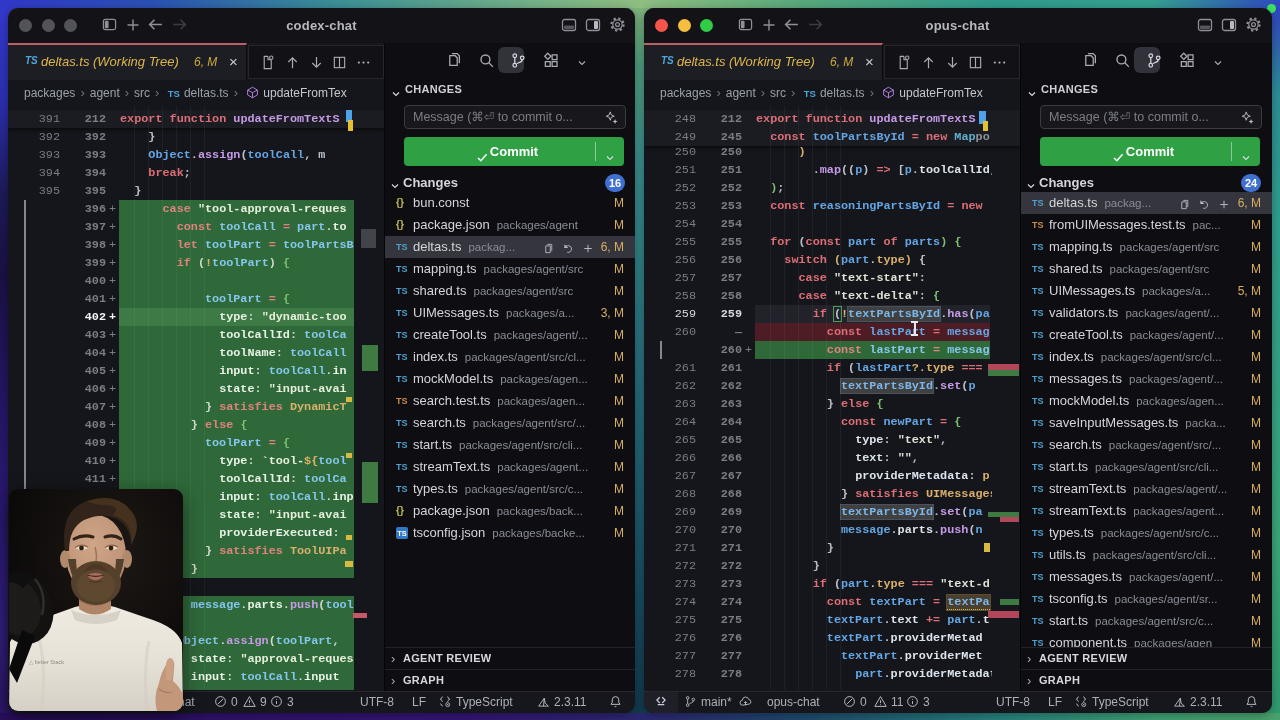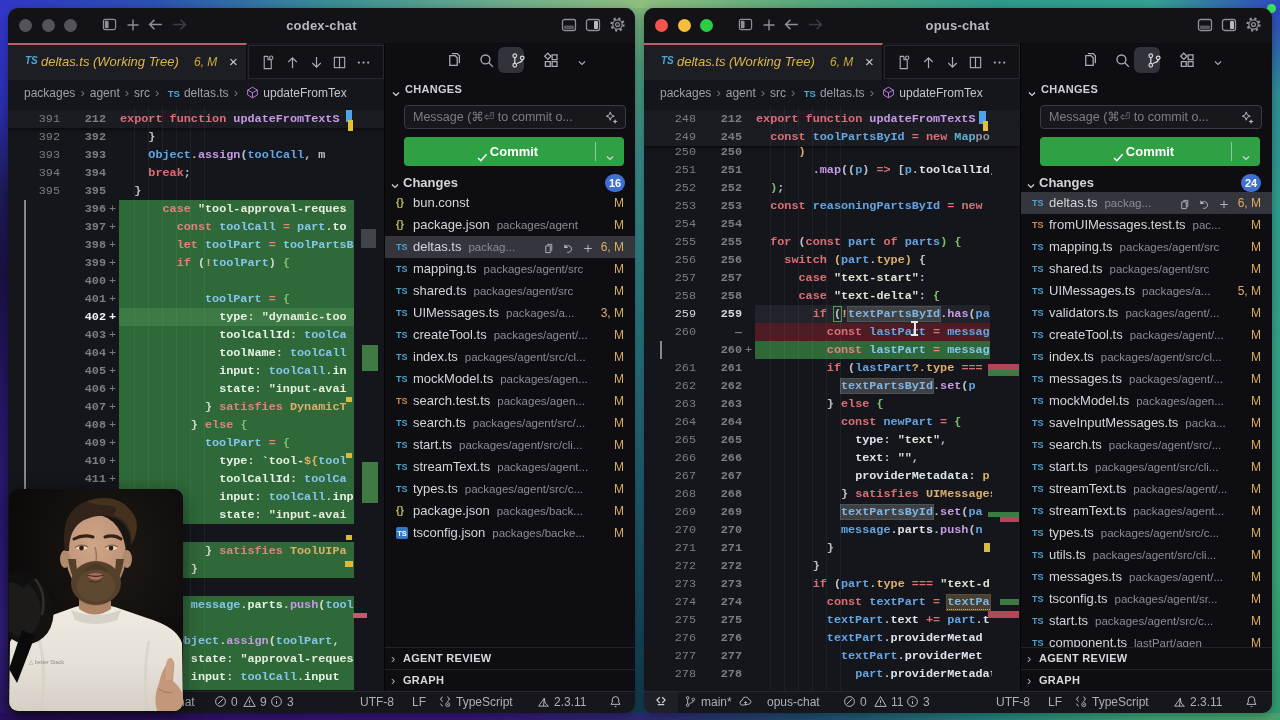--- a/index.html
+++ b/index.html
@@ -188,20 +188,21 @@
 <div class="ln add" style="top:238px"><span class="n2">404</span><span class="pl">+</span><span class="cd"><span class="p">              </span><span class="w">toolName</span><span class="p">: </span><span class="v">toolCall</span></span></div>
 <div class="ln add" style="top:256px"><span class="n2">405</span><span class="pl">+</span><span class="cd"><span class="p">              </span><span class="w">input</span><span class="p">: </span><span class="v">toolCall</span><span class="p">.</span><span class="w">in</span></span></div>
 <div class="ln add" style="top:274px"><span class="n2">406</span><span class="pl">+</span><span class="cd"><span class="p">              </span><span class="w">state</span><span class="p">: </span><span class="s">"input-avai</span></span></div>
 <div class="ln add" style="top:292px"><span class="n2">407</span><span class="pl">+</span><span class="cd"><span class="p">            }</span><span class="p"> </span><span class="k">satisfies</span><span class="p"> </span><span class="t">DynamicT</span></span></div>
 <div class="ln add" style="top:310px"><span class="n2">408</span><span class="pl">+</span><span class="cd"><span class="p">          }</span><span class="p"> </span><span class="k">else</span><span class="p"> </span><span class="G">{</span></span></div>
 <div class="ln add" style="top:328px"><span class="n2">409</span><span class="pl">+</span><span class="cd"><span class="p">            </span><span class="v">toolPart</span><span class="p"> </span><span class="k">=</span><span class="p"> </span><span class="G">{</span></span></div>
 <div class="ln add" style="top:346px"><span class="n2">410</span><span class="pl">+</span><span class="cd"><span class="p">              </span><span class="w">type</span><span class="p">: </span><span class="s">`tool-</span><span class="g">${</span><span class="v">tool</span></span></div>
 <div class="ln add" style="top:364px"><span class="n2">411</span><span class="pl">+</span><span class="cd"><span class="p">              </span><span class="w">toolCallId</span><span class="p">: </span><span class="v">toolCa</span></span></div>
 <div class="ln add" style="top:382px"><span class="cd"><span class="p">              </span><span class="w">input</span><span class="p">: </span><span class="v">toolCall</span><span class="p">.</span><span class="w">inp</span></span></div>
 <div class="ln add" style="top:400px"><span class="cd"><span class="p">              </span><span class="w">state</span><span class="p">: </span><span class="s">"input-avai</span></span></div>
+<div class="ln add" style="top:418px"><span class="cd"><span class="p">              </span><span class="w">providerExecuted</span><span class="p">: </span></span></div>
 <div class="ln add" style="top:436px"><span class="cd"><span class="p">            }</span><span class="p"> </span><span class="k">satisfies</span><span class="p"> </span><span class="t">ToolUIPa</span></span></div>
 <div class="ln add" style="top:454px"><span class="cd"><span class="p">          }</span></span></div>
 <div class="ln add" style="top:490px"><span class="cd"><span class="p">          </span><span class="v">message</span><span class="p">.</span><span class="w">parts</span><span class="p">.</span><span class="f">push</span><span class="p">(</span><span class="v">tool</span></span></div>
 <div class="ln add" style="top:508px"><span class="cd"></span></div>
 <div class="ln add" style="top:526px"><span class="cd"><span class="p">        </span><span class="v">Object</span><span class="p">.</span><span class="f">assign</span><span class="p">(</span><span class="v">toolPart</span><span class="p">, </span></span></div>
 <div class="ln add" style="top:544px"><span class="cd"><span class="p">          </span><span class="w">state</span><span class="p">: </span><span class="s">"approval-reques</span></span></div>
 <div class="ln add" style="top:562px"><span class="cd"><span class="p">          </span><span class="w">input</span><span class="p">: </span><span class="v">toolCall</span><span class="p">.</span><span class="w">input</span></span></div>
 <div class="ln add" style="top:580px"><span class="cd"></span></div>
 
     <div class="guide" style="left:126px"></div>
@@ -497,21 +498,21 @@
 <div class="frow" style="top:369px"><span class="fi tsb">TS</span><span class="fn">saveInputMessages.ts</span><span class="fp">packa...</span><span class="fs">M</span></div>
 <div class="frow" style="top:391px"><span class="fi tsb">TS</span><span class="fn">search.ts</span><span class="fp">packages/agent/src/...</span><span class="fs">M</span></div>
 <div class="frow" style="top:413px"><span class="fi tsb">TS</span><span class="fn">start.ts</span><span class="fp">packages/agent/src/cli...</span><span class="fs">M</span></div>
 <div class="frow" style="top:435px"><span class="fi tsb">TS</span><span class="fn">streamText.ts</span><span class="fp">packages/agent/...</span><span class="fs">M</span></div>
 <div class="frow" style="top:457px"><span class="fi tsb">TS</span><span class="fn">streamText.ts</span><span class="fp">packages/agent...</span><span class="fs">M</span></div>
 <div class="frow" style="top:479px"><span class="fi tsb">TS</span><span class="fn">types.ts</span><span class="fp">packages/agent/src/c...</span><span class="fs">M</span></div>
 <div class="frow" style="top:501px"><span class="fi tsb">TS</span><span class="fn">utils.ts</span><span class="fp">packages/agent/src/cli...</span><span class="fs">M</span></div>
 <div class="frow" style="top:523px"><span class="fi tsb">TS</span><span class="fn">messages.ts</span><span class="fp">packages/agent/...</span><span class="fs">M</span></div>
 <div class="frow" style="top:545px"><span class="fi tsb">TS</span><span class="fn">tsconfig.ts</span><span class="fp">packages/agent/sr...</span><span class="fs">M</span></div>
 <div class="frow" style="top:567px"><span class="fi tsb">TS</span><span class="fn">start.ts</span><span class="fp">packages/agent/src/c...</span><span class="fs">M</span></div>
-<div class="frow" style="top:589px"><span class="fi tsb">TS</span><span class="fn">component.ts</span><span class="fp">lastPart/agen</span><span class="fs">M</span></div>
+<div class="frow" style="top:589px"><span class="fi tsb">TS</span><span class="fn">component.ts</span><span class="fp">packages/agen</span><span class="fs">M</span></div>
     <div class="secrow" style="top:604px"><i class="chevr">›</i>AGENT REVIEW</div>
     <div class="secrow" style="top:626px"><i class="chevr">›</i>GRAPH</div>
   </div>
   <div class="statusbar">
     <span class="remotebox"><svg width="14" height="13" viewBox="0 0 16 16">
             <path d="M6.5 4L3 7.5L6.5 11M9.5 4L13 7.5L9.5 11" fill="none" stroke="#c7ccd6" stroke-width="1.6"></path>
             <path d="M4 13h8" stroke="#c7ccd6" stroke-width="1.4"></path>
           </svg></span>
     <span class="sbit" style="left:40px"><svg width="13" height="13" viewBox="0 0 16 16">
             <circle cx="4.5" cy="3.5" r="1.6" fill="none" stroke="#b9bec9" stroke-width="1.1"></circle>

